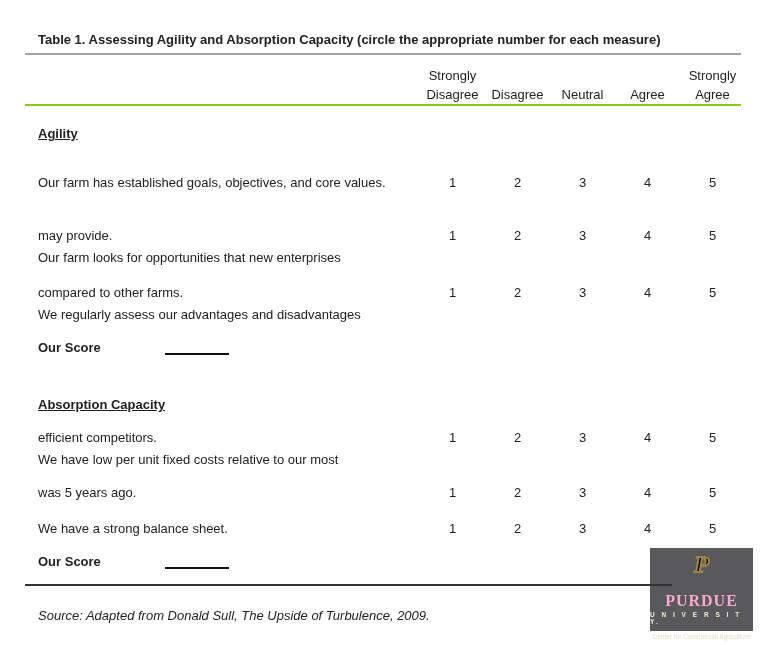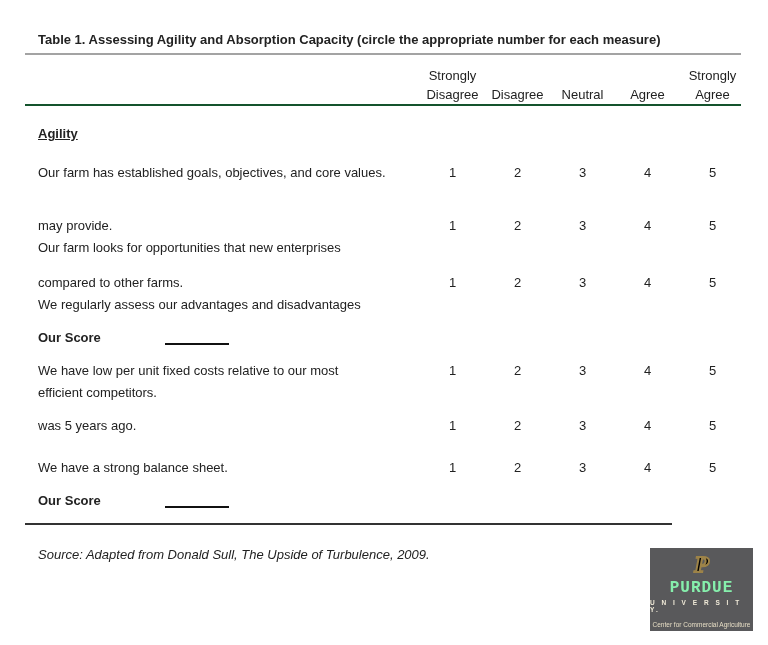--- a/index.html
+++ b/index.html
@@ -10,58 +10,58 @@
   }
   .sheet{position:absolute;left:25px;top:0;width:716px;display:flow-root;}
 
   .title-block{
     margin-top:31px;padding:0 0 4px 13px;font-weight:bold;line-height:18px;
     border-bottom:2px solid #a3a3a3;
   }
 
   .header-row{
     display:flex;align-items:flex-end;padding-top:11px;
-    border-bottom:2px solid #14532d;
+    border-bottom:2px solid #84cc16;
   }
   .stmt-cell{flex:0 0 395px;box-sizing:border-box;padding-left:13px;}
   .num-cell{flex:0 0 65px;text-align:center;line-height:22px;}
   .col-head{line-height:19px;}
   .col-head span{display:block;}
 
   .section-heading{margin-top:17px;padding-left:13px;line-height:22px;font-weight:bold;}
   .section-heading span{text-decoration:underline;}
   .sec2{margin-top:35px;}
 
   .q-row{display:flex;align-items:flex-start;}
   .q-line{display:block;line-height:22px;white-space:nowrap;}
-  .mt-a{margin-top:17px;} 
+  .mt-a{margin-top:27px;} 
   .mt-b{margin-top:31px;} 
   .mt-c{margin-top:13px;} 
   .mt-d{margin-top:11px;} 
-  .mt-e{margin-top:20px;} 
+  .mt-e{margin-top:14px;} 
 
   .score-row{position:relative;margin-top:11px;padding-left:13px;font-weight:bold;line-height:22px;}
   .score-line{position:absolute;left:140px;top:16px;width:64px;border-top:2px solid #111111;}
 
   .bottom-rule{margin-top:11px;width:647px;border-top:2px solid #333333;position:relative;z-index:3;}
 
   .source-note{margin-top:19px;padding-left:13px;font-style:italic;line-height:22px;}
 
   .logo{
     position:absolute;left:650px;top:548px;width:103px;height:83px;z-index:2;
     display:flex;flex-direction:column;align-items:center;box-sizing:border-box;
   }
   .logo-p{
     font-family:"Liberation Serif", serif;font-style:italic;font-weight:bold;
     font-size:24px;line-height:26px;margin-top:3px;color:#000000;
     -webkit-text-stroke:2px #9d8348;text-shadow:0 0 1px #9d8348;
   }
   .logo-name{
-    font-family:Liberation Mono, monospace;font-weight:bold;font-size:16px;line-height:17px;
-    color:#86efac;letter-spacing:1px;margin-top:3px;
+    font-family:Liberation Serif, serif;font-weight:bold;font-size:16px;line-height:17px;
+    color:#f9a8d4;letter-spacing:1px;margin-top:15px;
   }
   .logo-sub{
     font-size:6.5px;font-weight:bold;letter-spacing:2.5px;color:#f0ead8;margin-top:2px;
   }
   .logo-unit{
     font-size:6.5px;color:#e6ddc4;margin-top:8px;white-space:nowrap;
   }
 </style>
 </head>
 <body>
@@ -132,25 +132,28 @@
     <div class="num-cell">3</div>
     <div class="num-cell">4</div>
     <div class="num-cell">5</div>
   </div>
 
   <div class="score-row">
     <span>Our Score</span>
     <span class="score-line"></span>
   </div>
 
+  <div class="section-heading sec2">
+    <span>Absorption Capacity</span>
+  </div>
 
   <div class="q-row mt-d">
     <div class="stmt-cell">
+      <span class="q-line">efficient competitors.</span>
       <span class="q-line">We have low per unit fixed costs relative to our most</span>
-      <span class="q-line">efficient competitors.</span>
     </div>
     <div class="num-cell">1</div>
     <div class="num-cell">2</div>
     <div class="num-cell">3</div>
     <div class="num-cell">4</div>
     <div class="num-cell">5</div>
   </div>
 
   <div class="q-row mt-d">
     <div class="stmt-cell">

